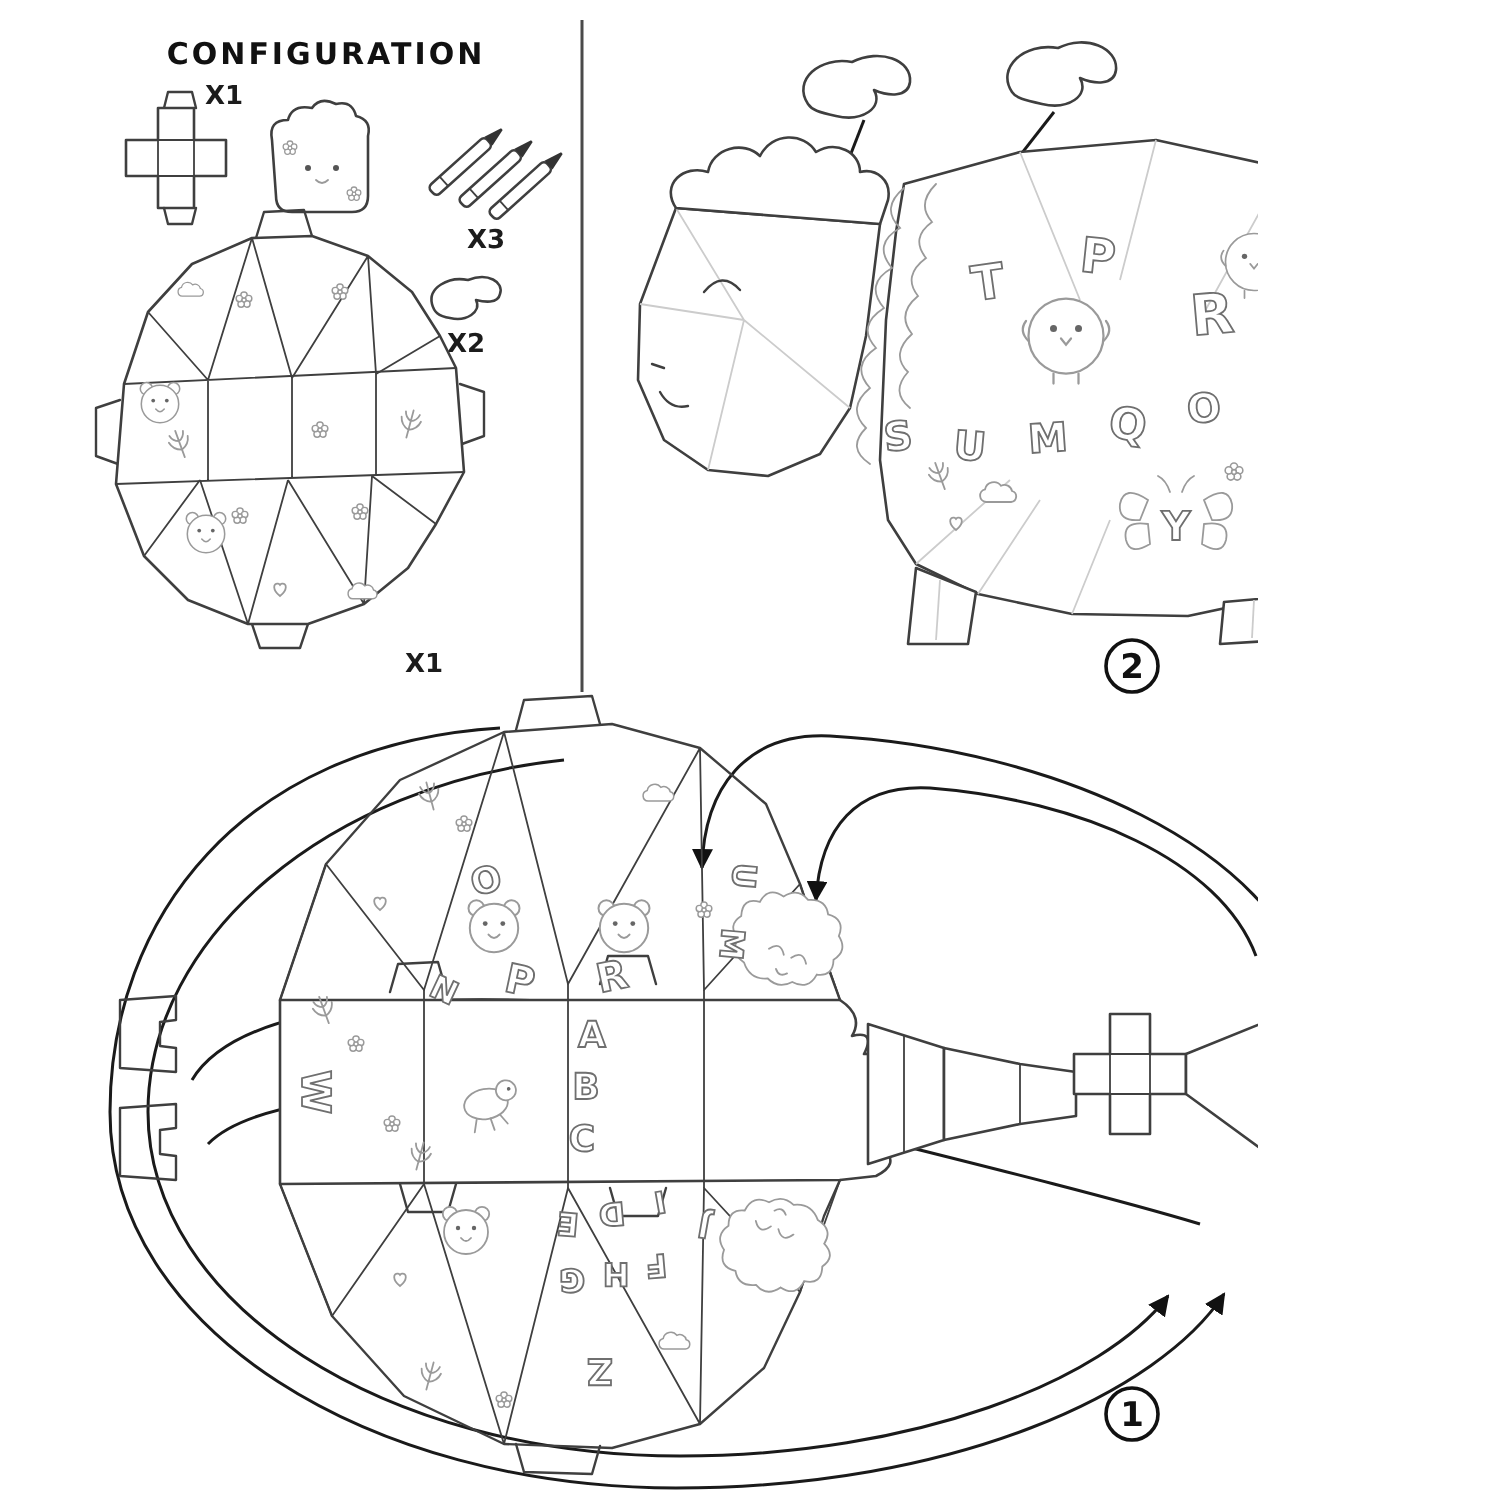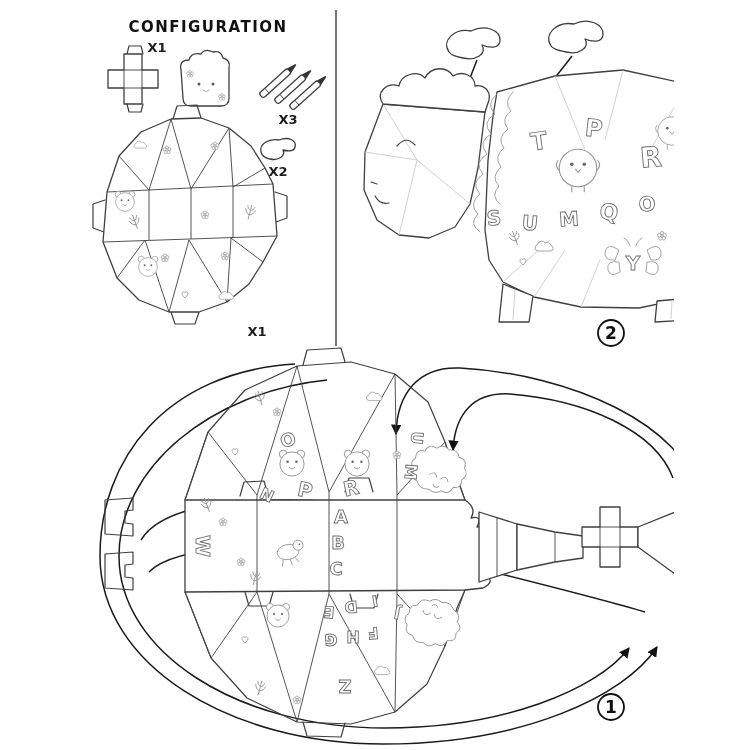--- a/index.html
+++ b/index.html
@@ -1,17 +1,17 @@
 <!DOCTYPE html>
 <html style="--outline: #3f3f3f; --facet: #cccccc; --doodle: #9a9a9a; --arrow: #1a1a1a;"><head>
 <meta charset="utf-8">
 <title>Sheep 3D Puzzle Instructions</title>
 <style>
   html,body{margin:0;padding:0;background:#fff;}
-  .canvas{width:629px;height:750px;position:relative;background:#fff;font-family:"DejaVu Sans",sans-serif;overflow:hidden;margin-left:45px;}
+  .canvas{width:629px;height:750px;position:relative;background:#fff;font-family:"DejaVu Sans",sans-serif;overflow:hidden;}
   svg text{font-family:"DejaVu Sans",sans-serif;}
   .ol{fill:#fff;stroke:var(--outline,#3f3f3f);stroke-width:1.3;stroke-linejoin:round;}
   .olno{fill:none;stroke:var(--outline,#3f3f3f);stroke-width:1.2;stroke-linejoin:round;stroke-linecap:round;}
   .thin{fill:none;stroke:var(--outline,#3f3f3f);stroke-width:0.9;stroke-linejoin:round;}
   .facet{fill:none;stroke:var(--facet,#cccccc);stroke-width:0.9;}
   .doodle{fill:#fff;stroke:var(--doodle,#9a9a9a);stroke-width:0.9;}
   .doodleln{fill:none;stroke:var(--doodle,#9a9a9a);stroke-width:0.9;stroke-linecap:round;}
   .arrow{fill:none;stroke:var(--arrow,#1a1a1a);stroke-width:1.5;}
   .dark{fill:#333;stroke:none;}
   .bubble{fill:#fff;stroke:#6f6f6f;stroke-width:0.9;font-weight:bold;}

